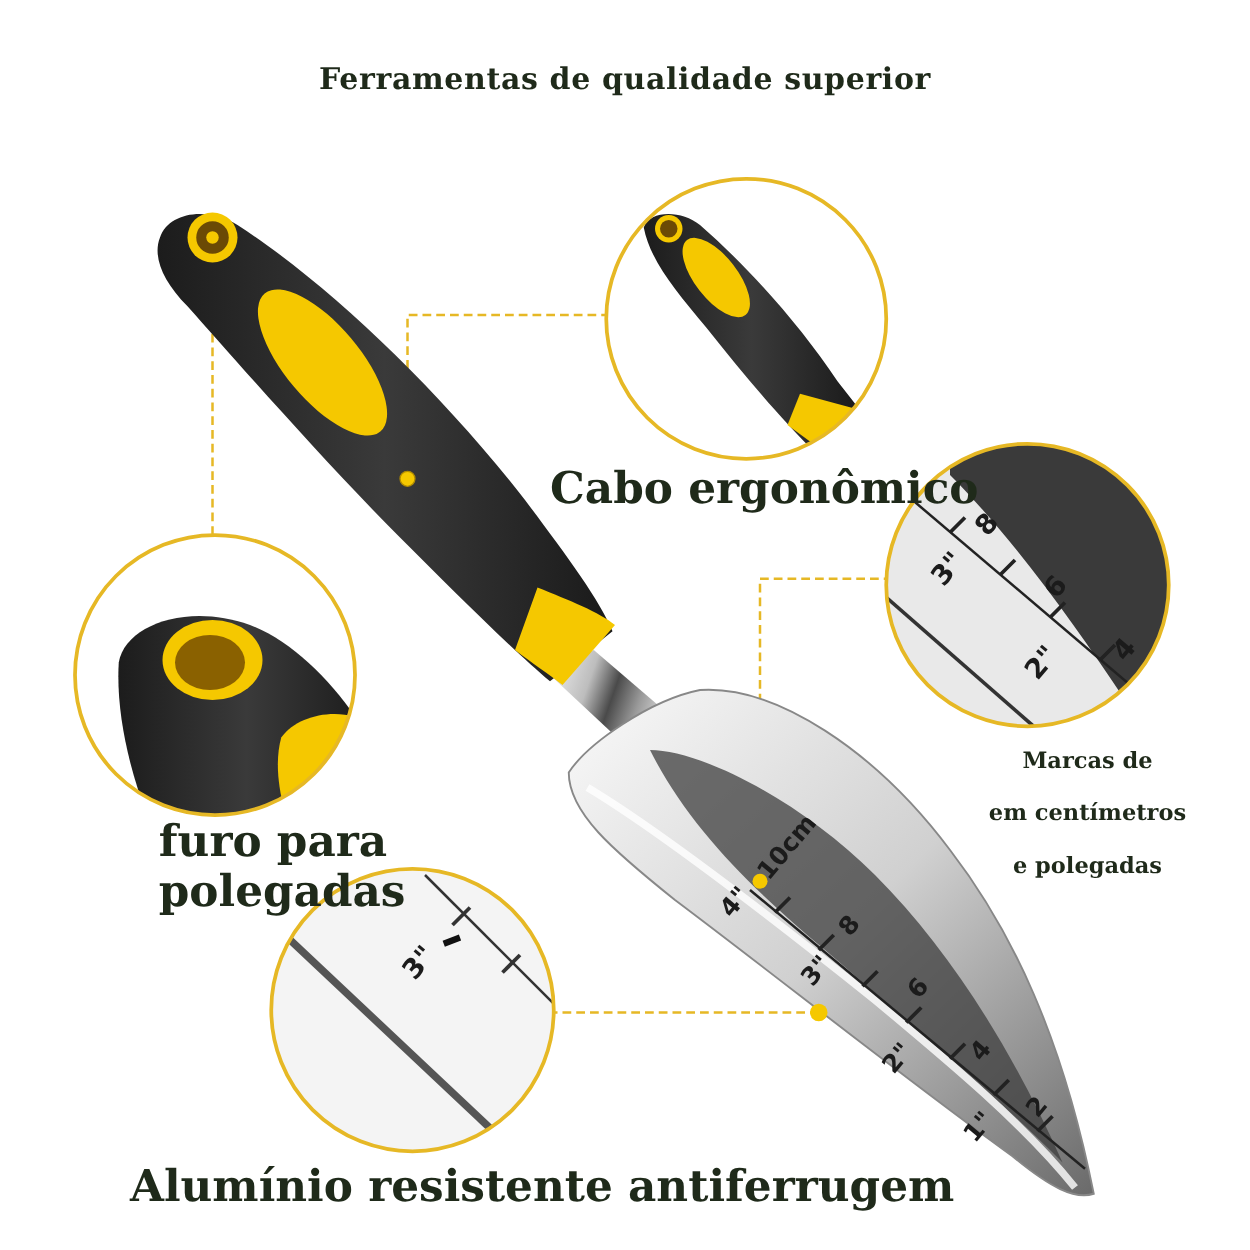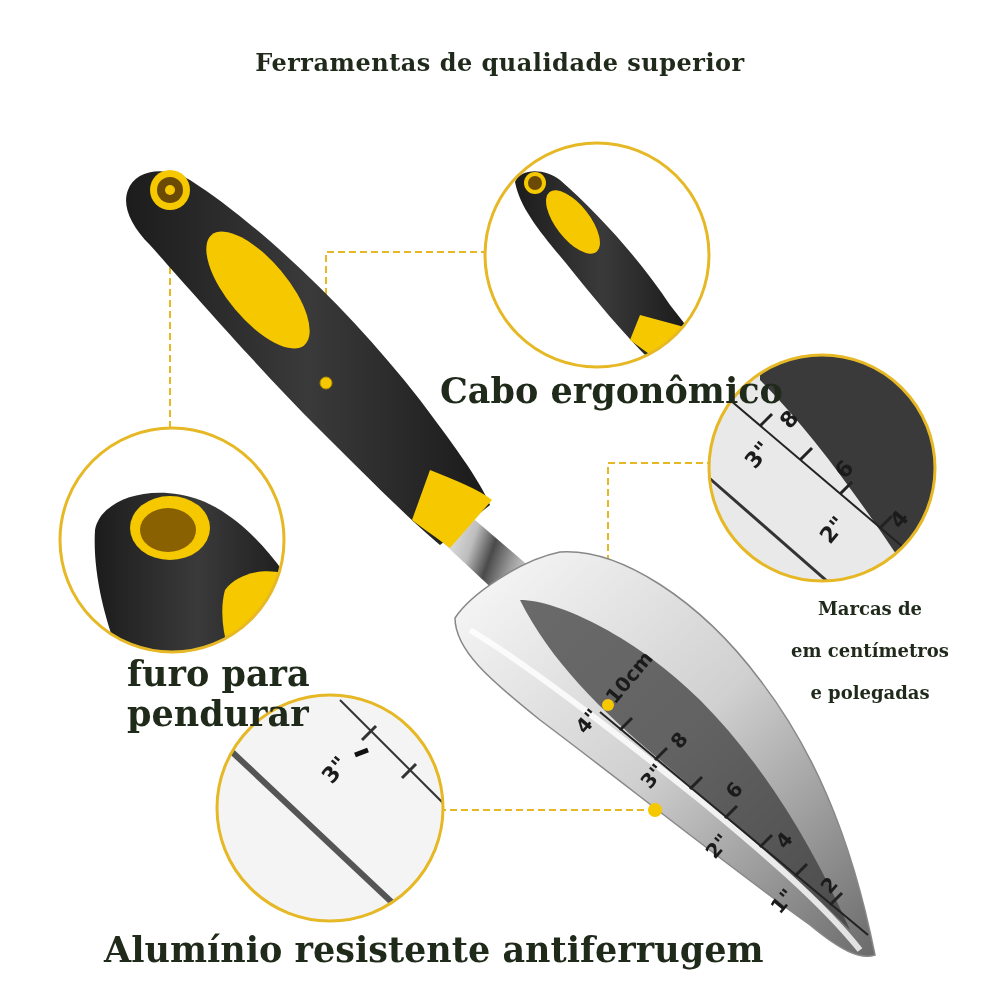--- a/index.html
+++ b/index.html
@@ -183,21 +183,21 @@
       <text x="332" y="785" transform="rotate(-50 332 785)" font-family="DejaVu Sans, sans-serif" font-size="22" font-weight="bold" fill="#1b1b1b">3"</text>
     </g>
     <circle cx="330" cy="808" r="113" fill="none" stroke="#e6b825" stroke-width="3"></circle>
   </g>
 </svg>
 
 <div class="label label-cabo">Cabo ergonômico</div>
 
 <div class="label label-furo">
   <div>furo para</div>
-  <div>pendurar</div>
+  <div>polegadas</div>
 </div>
 
 <div class="label label-marcas">
   <div>Marcas de</div>
   <div>em centímetros</div>
   <div>e polegadas</div>
 </div>
 
 <div class="label label-aluminio">Alumínio resistente antiferrugem</div>
 

